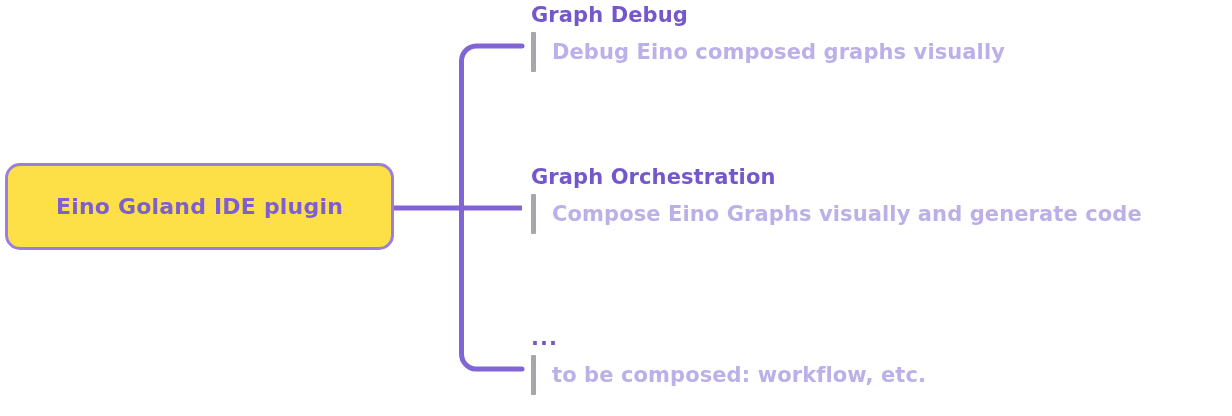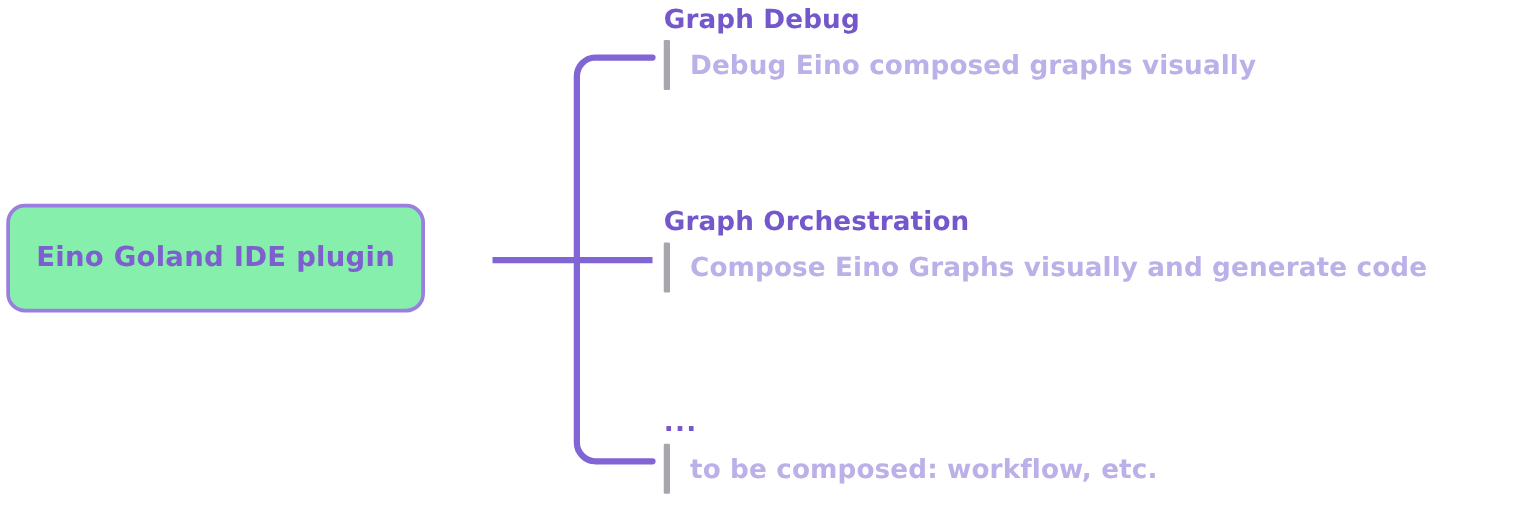--- a/index.html
+++ b/index.html
@@ -17,24 +17,24 @@
     position: relative;
     width: 1232px;
     height: 416px;
   }
 
   
   .root-box {
     position: absolute;
     left: 5px;
     top: 163px;
-    width: 335px;
+    width: 389px;
     height: 87px;
     box-sizing: border-box;
-    background: #86efac;
+    background: #fde047;
     border: 3px solid #9a7fe0;
     border-radius: 15px;
     display: flex;
     align-items: center;
     justify-content: center;
   }
   .root-box-label {
     font-size: 22px;
     font-weight: bold;
     color: #7d5fd0;

